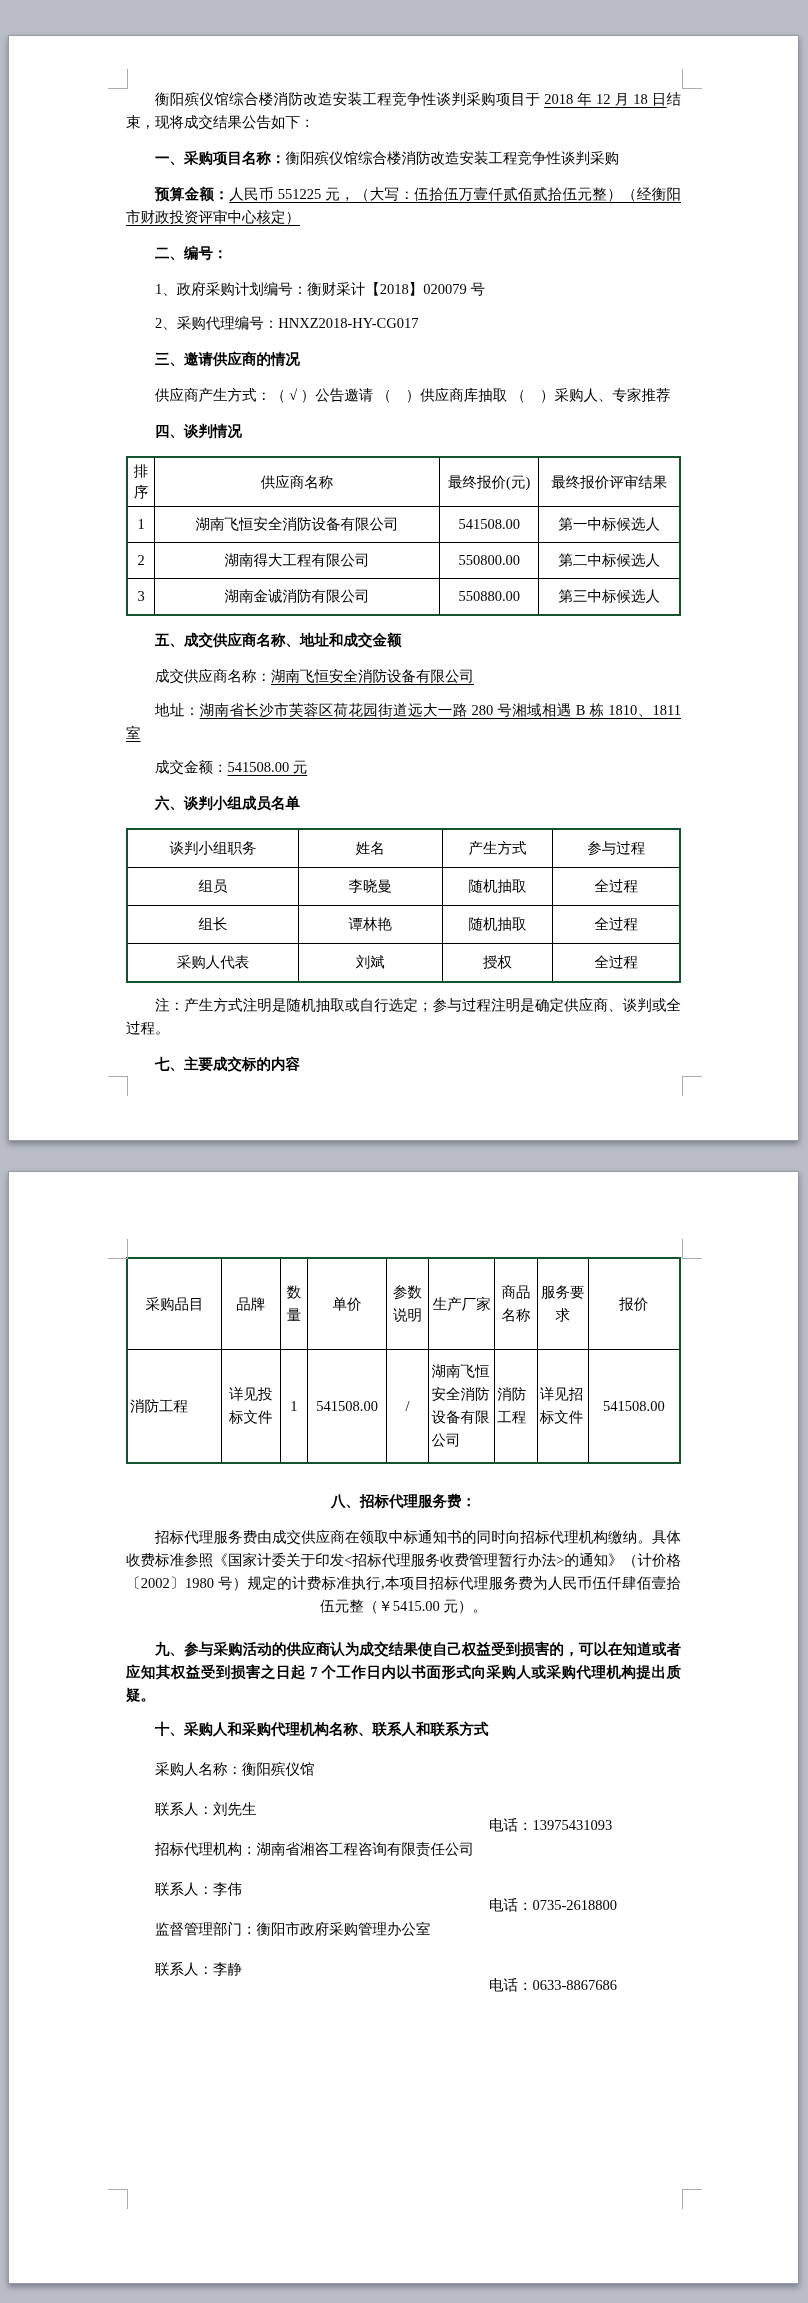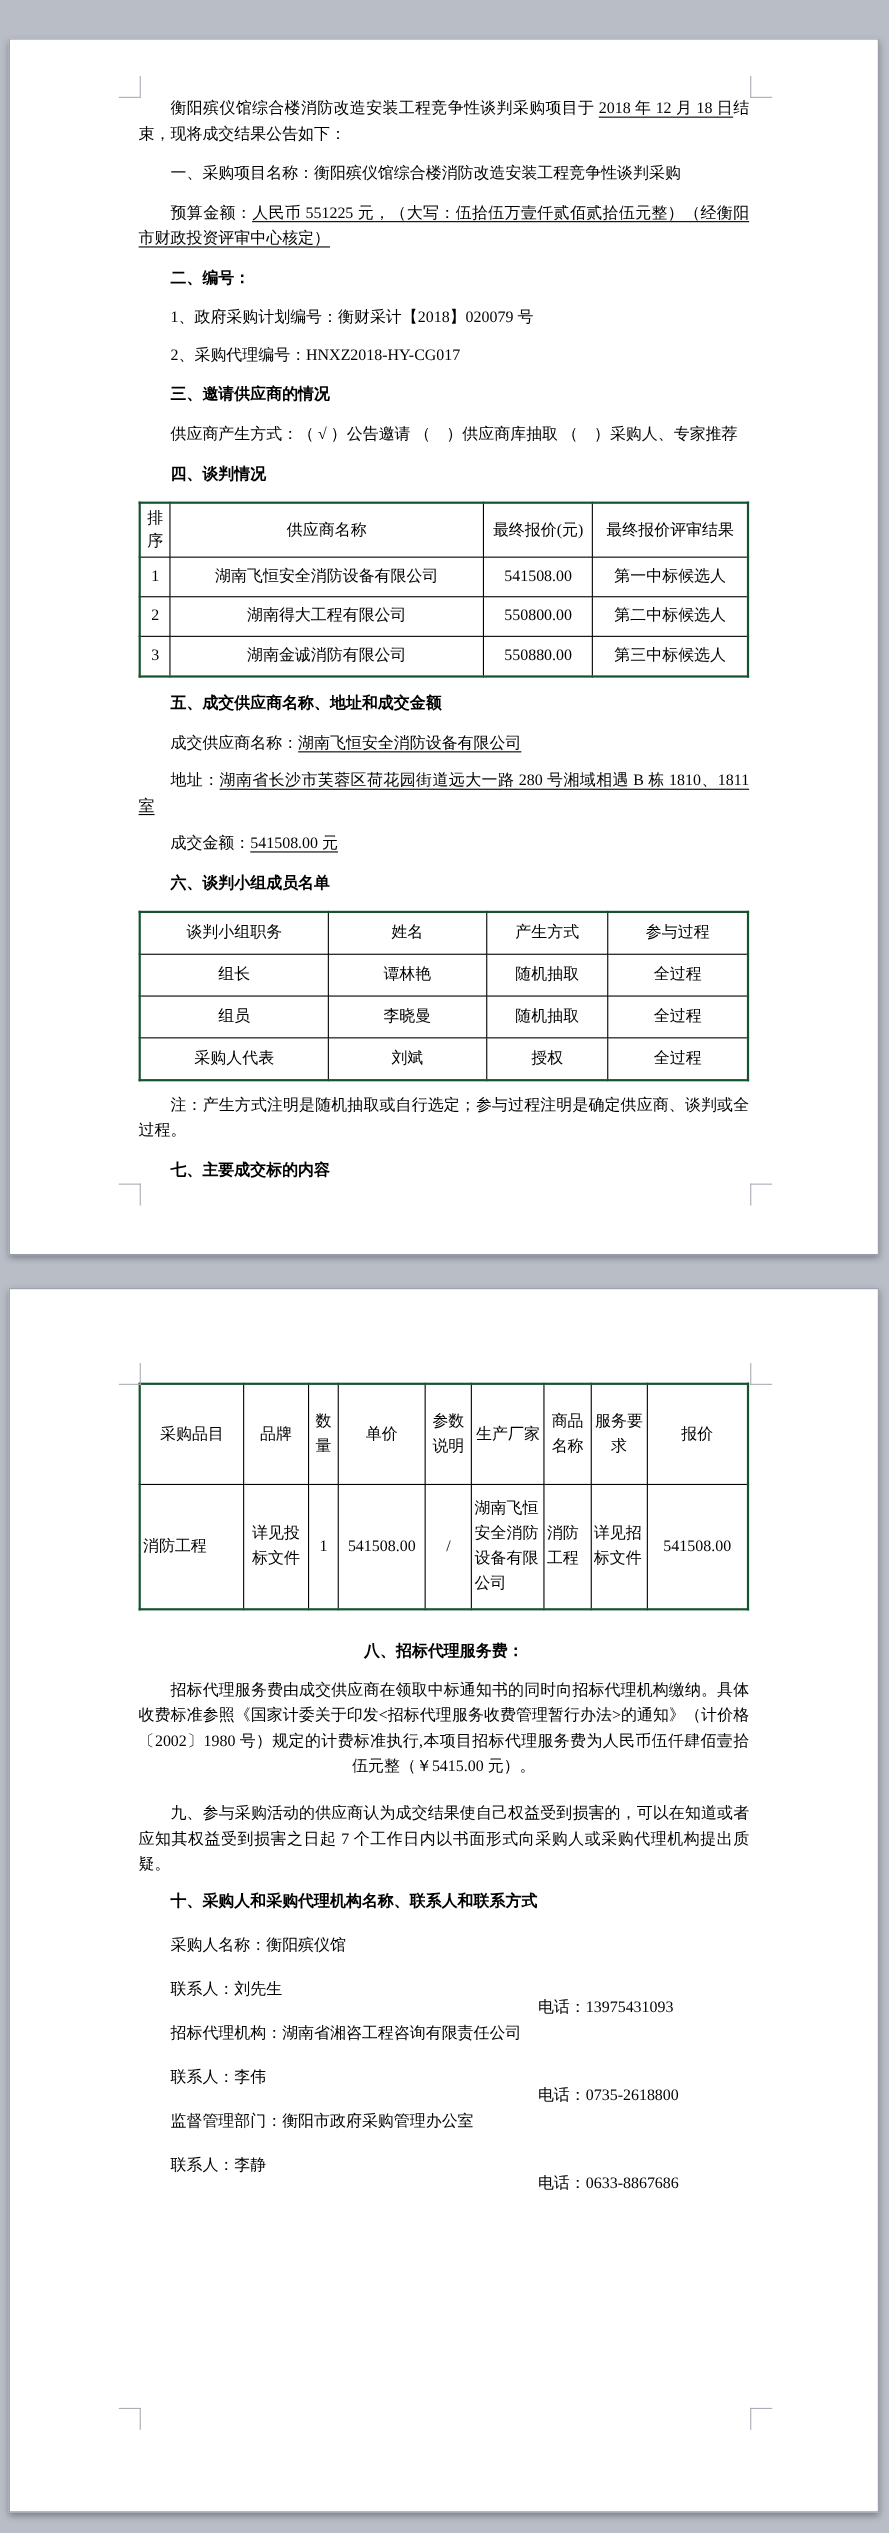--- a/index.html
+++ b/index.html
@@ -29,21 +29,21 @@
   .mk-bl { left:99px;  border-right-width:1px; border-top-width:1px; }
   .mk-br { left:673px; border-left-width:1px;  border-top-width:1px; }
   .page1 .mk-tl, .page1 .mk-tr { top:33px; }
   .page1 .mk-bl, .page1 .mk-br { top:1040px; }
   .page2 .mk-tl, .page2 .mk-tr { top:67px; }
   .page2 .mk-bl, .page2 .mk-br { top:1017px; }
 
   p { margin:11px 0; font-size:14.5px; line-height:23px; text-indent:2em; text-align:justify; }
   p.first { margin-top:0; }
   .hd { font-weight:bold; margin:13px 0; }
-  .b { font-weight:normal; }
+  .b { font-weight:bold; }
   .u { text-decoration:underline; text-underline-offset:3px; }
   .center { text-align:center; text-indent:0; }
   .jlc { text-align:justify; text-align-last:center; }
 
   table { width:100%; border-collapse:collapse; table-layout:fixed; font-size:14.5px; margin:6px 0; border:2px solid #14532d; }
   th, td { border:1.5px solid #000; text-align:center; vertical-align:middle; font-weight:normal; line-height:21px; word-break:break-all; }
   .t1 th { padding:3px 2px; }
   .t1 td { padding:7px 2px; }
   .t2 th, .t2 td { padding:8px 2px; }
   .t3 th { padding:10px 1px; height:70px; line-height:23px; }
@@ -129,28 +129,28 @@
           <col style="width:23%">
         </colgroup>
       <tbody>
           <tr>
         <th>谈判小组职务</th>
         <th>姓名</th>
         <th>产生方式</th>
         <th>参与过程</th>
       </tr>
       <tr>
+        <td>组员</td>
+        <td>李晓曼</td>
+        <td>随机抽取</td>
+        <td>全过程</td>
+      </tr>
+      <tr>
         <td>组长</td>
         <td>谭林艳</td>
-        <td>随机抽取</td>
-        <td>全过程</td>
-      </tr>
-      <tr>
-        <td>组员</td>
-        <td>李晓曼</td>
         <td>随机抽取</td>
         <td>全过程</td>
       </tr>
       <tr>
         <td>采购人代表</td>
         <td>刘斌</td>
         <td>授权</td>
         <td>全过程</td>
       </tr>
     </tbody>

